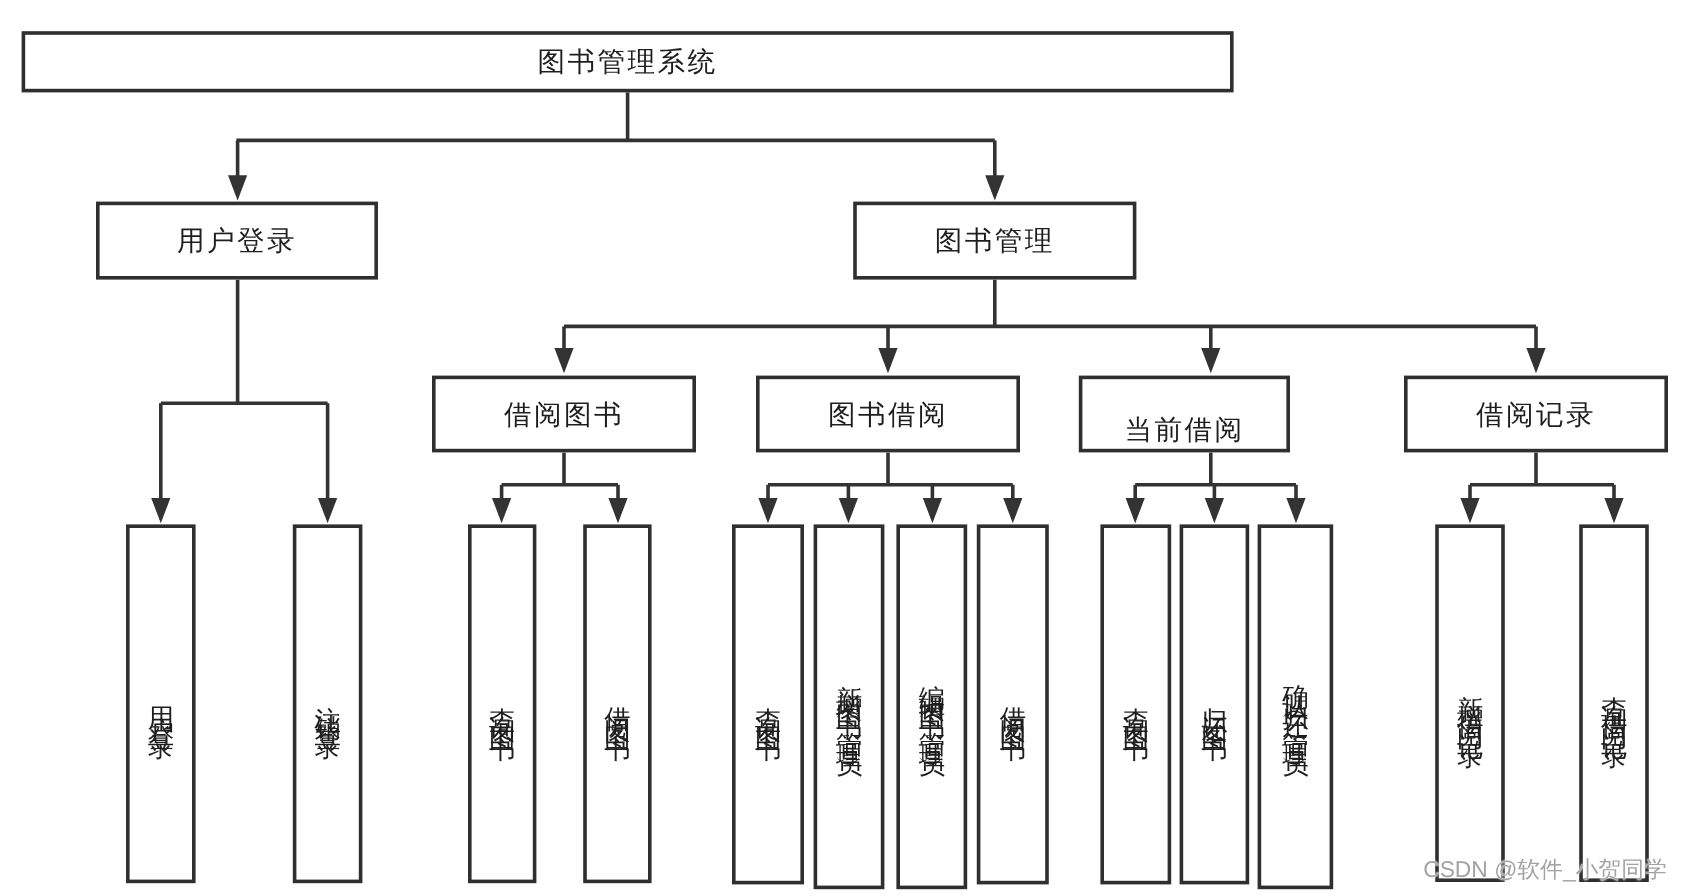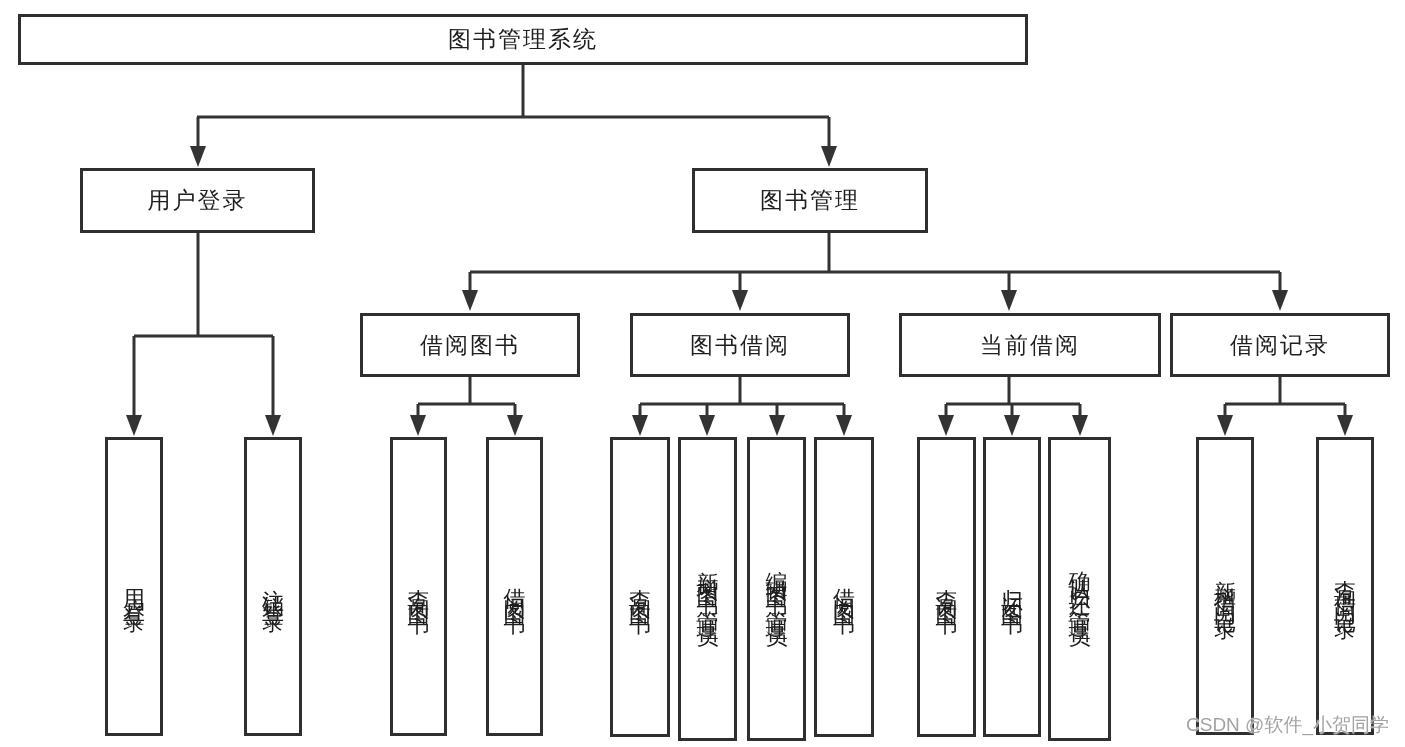--- a/index.html
+++ b/index.html
@@ -122,38 +122,38 @@
     <g>
       <line x1="1280" y1="377" x2="1280" y2="404"></line>
       <line x1="1225" y1="404" x2="1345" y2="404"></line>
       <line x1="1225" y1="404" x2="1225" y2="418"></line>
       <polygon points="1217,415 1233,415 1225,436"></polygon>
       <line x1="1345" y1="404" x2="1345" y2="418"></line>
       <polygon points="1337,415 1353,415 1345,436"></polygon>
     </g>
   </svg>
 
-  <div class="box" style="left:18px;top:14px;width:1010px;height:51px;">
+  <div class="box" style="left:18px;top:26px;width:1010px;height:51px;">
     <span class="root-label">图书管理系统</span>
   </div>
 
   <div class="box" style="left:80px;top:168px;width:235px;height:65px;">
     <span class="h-label">用户登录</span>
   </div>
-  <div class="box" style="left:692px;top:168px;width:236px;height:65px;">
+  <div class="box" style="left:711px;top:168px;width:236px;height:65px;">
     <span class="h-label">图书管理</span>
   </div>
 
   <div class="box" style="left:360px;top:313px;width:220px;height:64px;">
     <span class="h-label">借阅图书</span>
   </div>
   <div class="box" style="left:630px;top:313px;width:220px;height:64px;">
     <span class="h-label">图书借阅</span>
   </div>
-  <div class="box" style="left:899px;top:313px;width:262px;height:64px;">
+  <div class="box" style="left:899px;top:313px;width:176px;height:64px;align-items:flex-end;">
     <span class="h-label">当前借阅</span>
   </div>
   <div class="box" style="left:1170px;top:313px;width:220px;height:64px;">
     <span class="h-label">借阅记录</span>
   </div>
 
   <div class="box" style="left:105px;top:437px;width:58px;height:299px;">
     <span class="v-label">用户登录</span>
   </div>
   <div class="box" style="left:244px;top:437px;width:58px;height:299px;">

